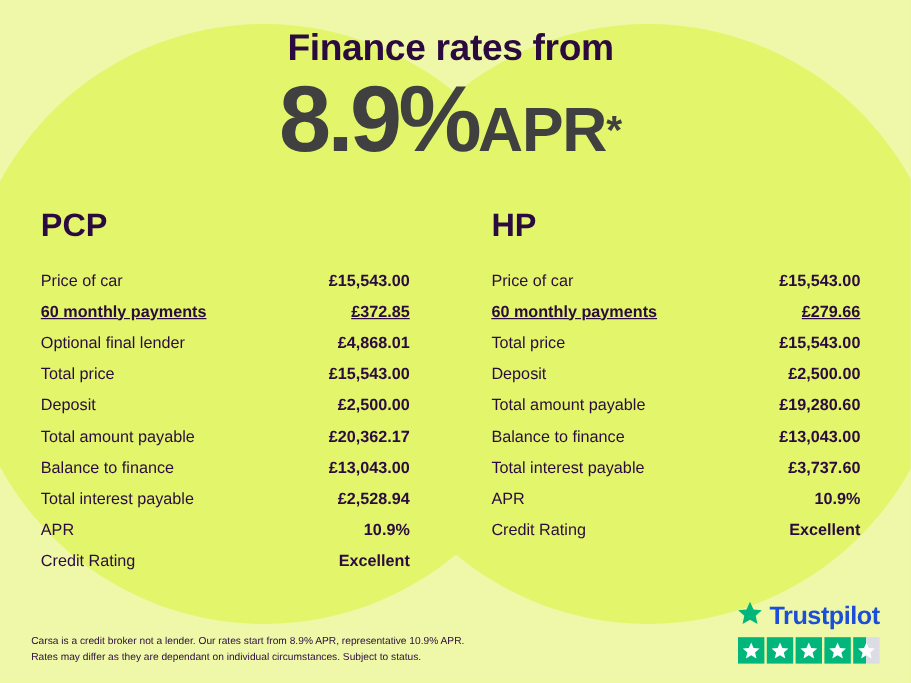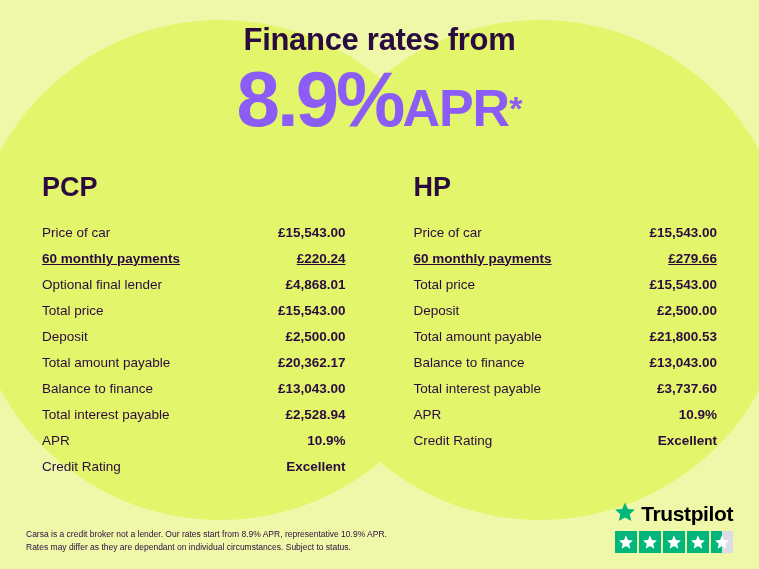--- a/index.html
+++ b/index.html
@@ -38,34 +38,33 @@
     width: 500px;
     height: 500px;
     left: 290px;
     top: 20px;
   }
   .content {
     position: relative;
     z-index: 2;
     width: 751px;
     height: 569px;
-    padding-left: 8px;
   }
   .headline {
     text-align: center;
     font-size: 31px;
     font-weight: 700;
     letter-spacing: -0.3px;
     padding-top: 22px;
     color: #2b0b3f;
   }
   .rate-line {
     text-align: center;
     margin-top: 2px;
-    color: #8b5cf6;
+    color: #404040;
     white-space: nowrap;
   }
   .rate-big {
     font-size: 78px;
     font-weight: 800;
     letter-spacing: -3px;
     line-height: 1;
     vertical-align: baseline;
   }
   .rate-apr {
@@ -128,21 +127,21 @@
   .tp-head {
     display: flex;
     align-items: center;
     justify-content: flex-end;
     gap: 5px;
     margin-bottom: 4px;
   }
   .tp-name {
     font-size: 21px;
     font-weight: 700;
-    color: #000000;
+    color: #1d4ed8;
     letter-spacing: -0.4px;
   }
   .tp-stars {
     display: flex;
     gap: 2px;
     justify-content: flex-end;
   }
   .tp-star {
     width: 22px;
     height: 22px;
@@ -175,21 +174,21 @@
 
       <div class="col">
         <div class="col-title">PCP</div>
         <div class="rows">
           <div class="row">
             <span class="label">Price of car</span>
             <span class="value">£15,543.00</span>
           </div>
           <div class="row bold">
             <span class="label">60 monthly payments</span>
-            <span class="value">£220.24</span>
+            <span class="value">£372.85</span>
           </div>
           <div class="row">
             <span class="label">Optional final lender</span>
             <span class="value">£4,868.01</span>
           </div>
           <div class="row">
             <span class="label">Total price</span>
             <span class="value">£15,543.00</span>
           </div>
           <div class="row">
@@ -233,21 +232,21 @@
           <div class="row">
             <span class="label">Total price</span>
             <span class="value">£15,543.00</span>
           </div>
           <div class="row">
             <span class="label">Deposit</span>
             <span class="value">£2,500.00</span>
           </div>
           <div class="row">
             <span class="label">Total amount payable</span>
-            <span class="value">£21,800.53</span>
+            <span class="value">£19,280.60</span>
           </div>
           <div class="row">
             <span class="label">Balance to finance</span>
             <span class="value">£13,043.00</span>
           </div>
           <div class="row">
             <span class="label">Total interest payable</span>
             <span class="value">£3,737.60</span>
           </div>
           <div class="row">

